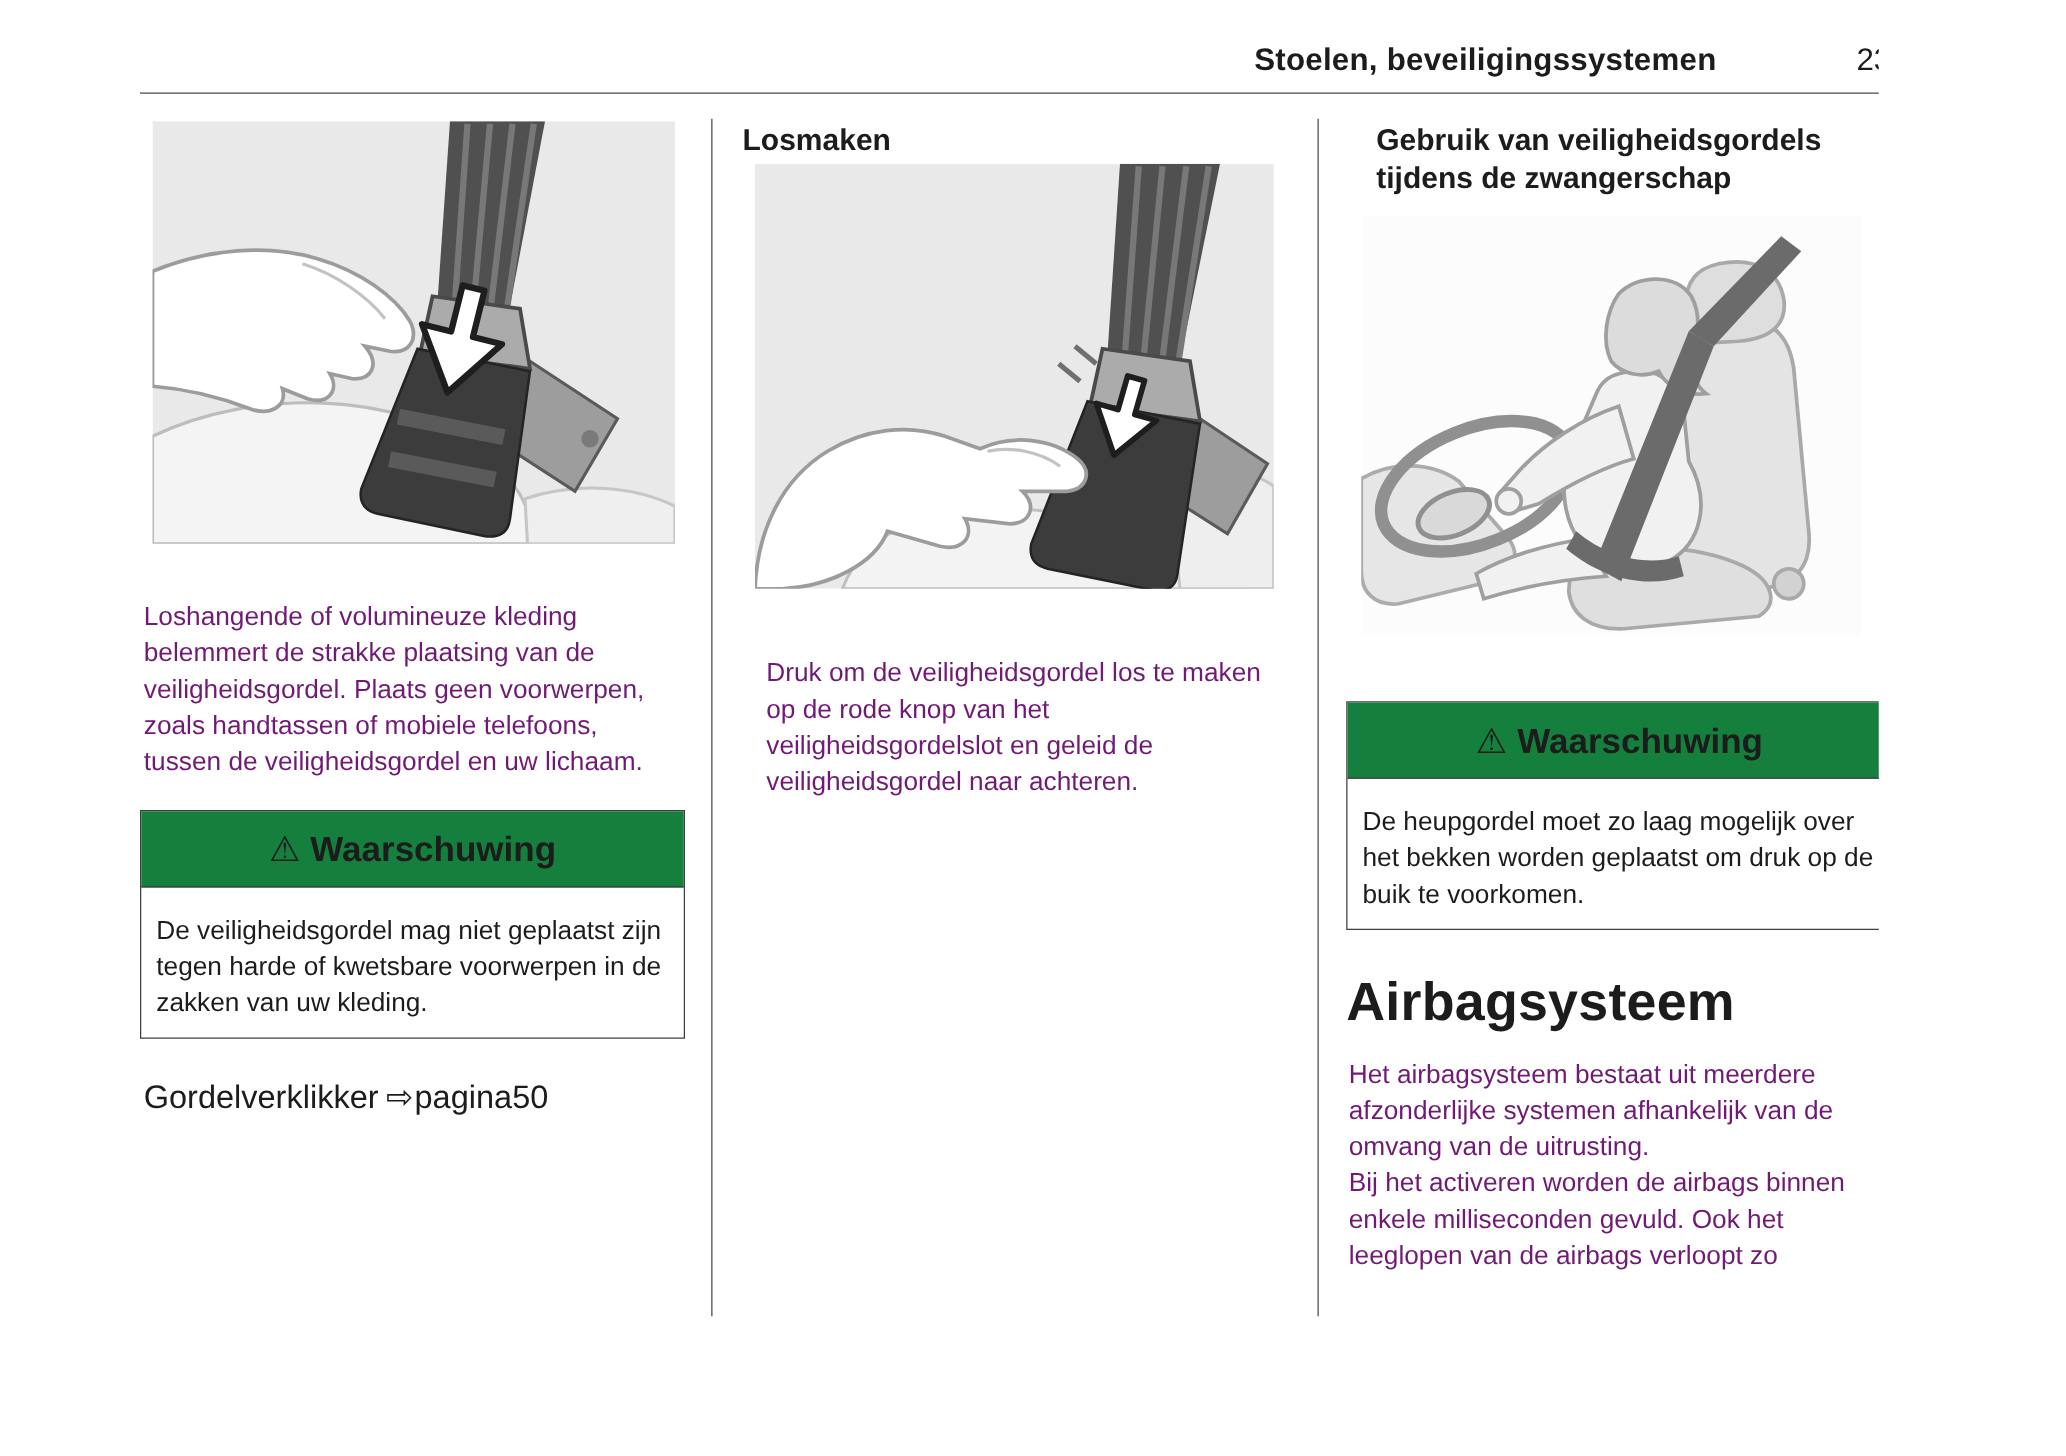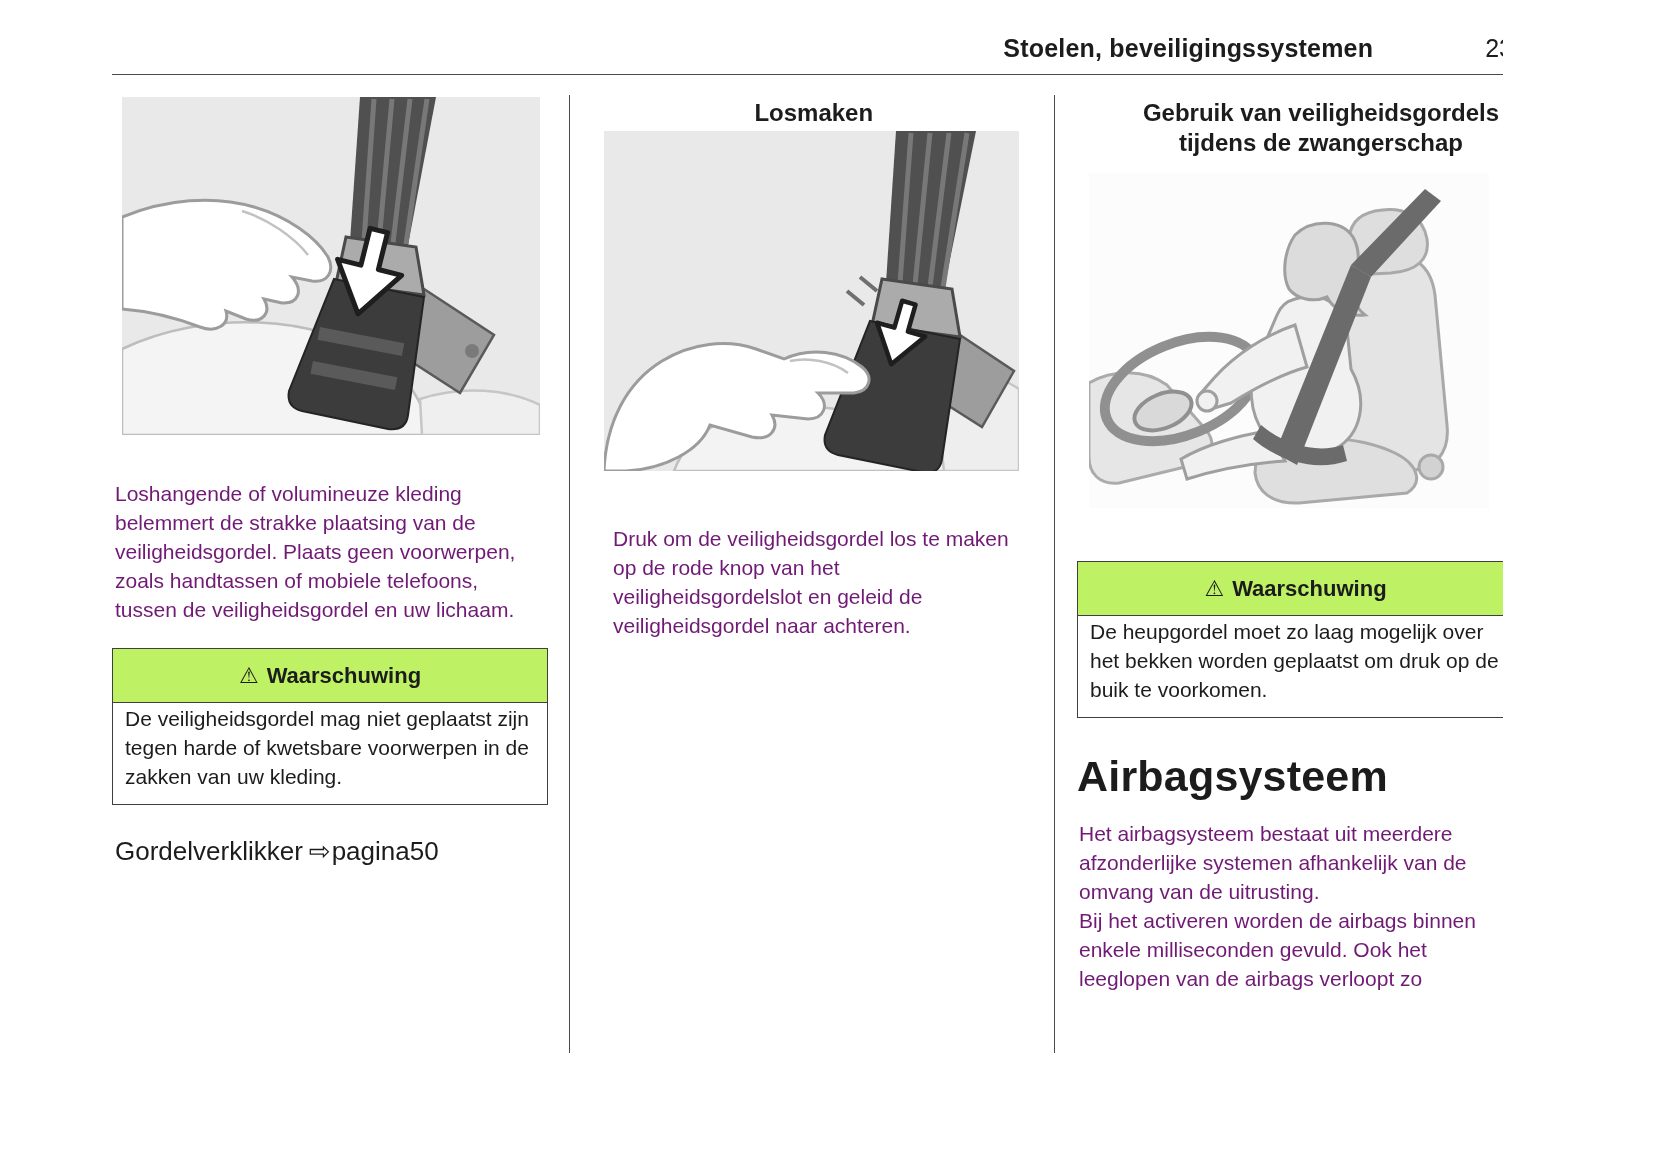--- a/index.html
+++ b/index.html
@@ -31,48 +31,48 @@
   }
   .col  { display:block; }
   .col1 { width:438px; }
   .col2 { width:440px; }
   .col3 { flex:1; }
   .vdiv { width:1.5px; background:#4a4a4a; }
   .vdiv.d1 { margin-left:19px; margin-right:24px; }
   .vdiv.d2 { margin-left:20px; margin-right:22px; }
 
   
-  .col-heading { font-size:24px; font-weight:bold; line-height:30px; padding-top:3px;text-align:center; }
+  .col-heading { font-size:24px; font-weight:bold; line-height:30px; padding-top:3px; }
   .col3 .col-heading { width:440px;margin-left:24px; }
   .body-text { font-size:21px; line-height:29px; color:#701a75; }
   .col1 .body-text { margin:44px 0 0 3px; width:412px; }
   .col2 .body-text { margin:53px 0 0 19px; width:398px; }
   .col3 .body-text { margin:18px 0 0 2px; width:442px; white-space:pre-line; }
   .section-heading { font-size:43px; font-weight:bold; margin:34px 0 0 0; letter-spacing:0.2px; }
 
   
   figure { display:block; }
   .fig1 { width:418px; height:338px; margin:2px 0 0 10px; }
   .fig2 { width:415px; height:340px; margin:3px 0 0 10px; }
   .fig3 { width:400px; height:335px; margin:15px 0 0 12px; }
   figure svg { display:block; }
 
   
   .warning-box { border:1.5px solid #3f3f3f; background:#ffffff; }
   .col1 .warning-box { margin-top:24px; width:436px; }
   .col3 .warning-box { margin-top:53px; width:437px; }
   .warning-head {
-    background:#bef264;
+    background:#15803d;
     border-bottom:1.5px solid #3f3f3f;
     text-align:center;
-    font-size:22px; font-weight:bold;
+    font-size:28px; font-weight:bold;
     padding:14px 0 13px;
   }
   .warn-icon { font-weight:normal; margin-right:8px; }
-  .warning-body { padding:1px 12px 13px; font-size:21px; line-height:29px; }
+  .warning-body { padding:20px 12px 13px; font-size:21px; line-height:29px; }
 
   
   .reference { margin:31px 0 0 3px; font-size:26px; }
   .ref-arrow { margin:0 1px 0 6px; }
 </style>
 </head>
 <body>
 
 <div class="page">
 

